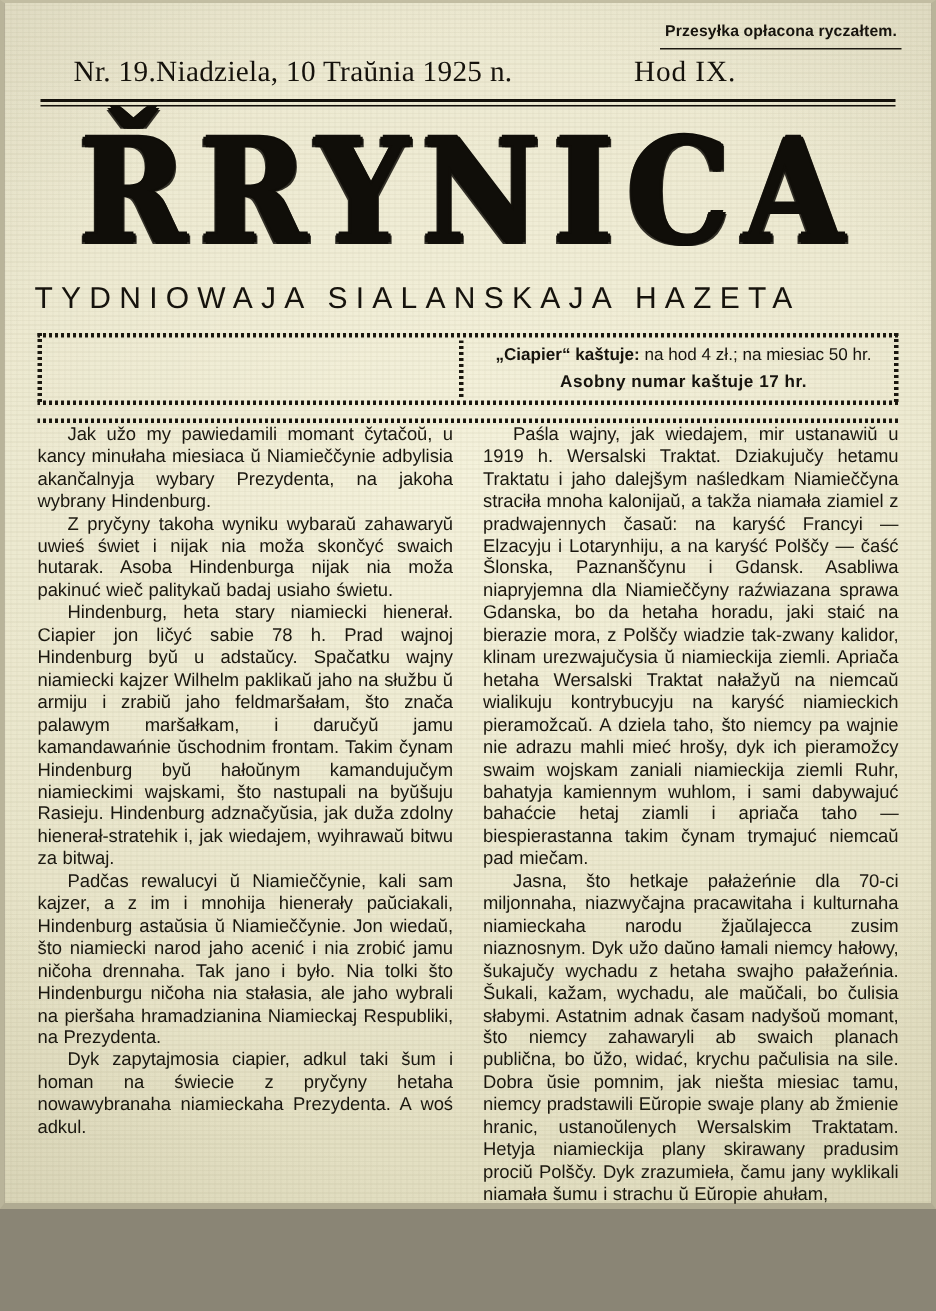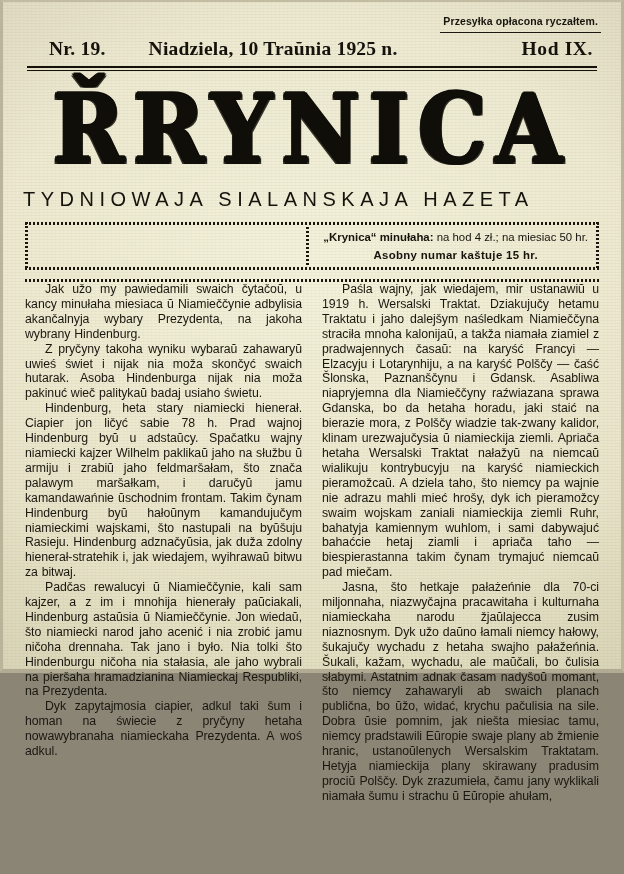--- a/index.html
+++ b/index.html
@@ -12,21 +12,21 @@
     width: 624px;
     height: 874px;
     overflow: hidden;
     font-family: "Liberation Serif", serif;
   }
 
   
   #page {
     position: relative;
     width: 624px;
-    height: 673px;
+    height: 806px;
     box-sizing: border-box;
     background:
       radial-gradient(ellipse 120% 80% at 50% 40%, rgba(255,253,235,0.55) 0%, rgba(255,253,235,0) 70%),
       linear-gradient(180deg, #e9e5cc 0%, #e7e3c8 45%, #e3dfc2 100%);
     border-left: 3px solid #b9b49a;
     border-right: 3px solid #b9b49a;
     border-top: 2px solid #c2bda2;
     border-bottom: 4px solid #b0ab92;
     padding: 0 20px;
   }
@@ -65,28 +65,26 @@
     border-bottom: 1.5px solid #1b1810;
     padding: 0 3px 1px 3px;
     line-height: 12px;
     white-space: nowrap;
   }
 
   
   .issue-line {
     display: flex;
     align-items: baseline;
-    justify-content: space-between;
     margin-top: 5px;
     padding: 0 8px 0 26px;
     font-family: "Liberation Serif", serif;
     font-size: 19.5px;
     color: #15120c;
     letter-spacing: .2px;
-    font-weight: bold;
   }
   .issue-date { margin-right: 36px; }
   .issue-year { letter-spacing: .6px; margin-left: 45px; }
 
   .masthead-rule {
     margin: 6px 4px 0 4px;
     border-top: 2.6px solid #14110b;
     border-bottom: 1.1px solid #14110b;
     height: 2px;
   }
@@ -235,31 +233,31 @@
 
     <div class="masthead">ŘRYNICA</div>
 
     <div class="subtitle">TYDNIOWAJA SIALANSKAJA HAZETA</div>
 
     <div class="infobox beaded">
       <div class="infocell left">
       </div>
       <div class="divider-bead"></div>
       <div class="infocell">
-        <div class="ib-line reg"><span class="bold">„Krynica“ minułaha:</span><span> na hod 4 zł.; na miesiac 50 hr.</span></div>
-        <div class="ib-line b">Asobny numar kaštuje 15 hr.</div>
+        <div class="ib-line reg"><span class="bold">„Ciapier“ kaštuje:</span><span> na hod 4 zł.; na miesiac 50 hr.</span></div>
+        <div class="ib-line b">Asobny numar kaštuje 17 hr.</div>
       </div>
     </div>
 
     <div class="under-rule"></div>
 
 
     <div class="columns">
       <div class="col">
-        <p>Jak užo my pawiedamili swaich čytačoŭ, u kancy minułaha miesiaca ŭ Niamieččynie adbylisia akančalnyja wybary Prezydenta, na jakoha wybrany Hindenburg.</p>
+        <p>Jak užo my pawiedamili momant čytačoŭ, u kancy minułaha miesiaca ŭ Niamieččynie adbylisia akančalnyja wybary Prezydenta, na jakoha wybrany Hindenburg.</p>
         <p>Z pryčyny takoha wyniku wybaraŭ zahawaryŭ uwieś świet i nijak nia moža skončyć swaich hutarak. Asoba Hindenburga nijak nia moža pakinuć wieč palitykaŭ badaj usiaho świetu.</p>
         <p>Hindenburg, heta stary niamiecki hienerał. Ciapier jon ličyć sabie 78 h. Prad wajnoj Hindenburg byŭ u adstaŭcy. Spačatku wajny niamiecki kajzer Wilhelm paklikaŭ jaho na słužbu ŭ armiju i zrabiŭ jaho feldmaršałam, što znača palawym maršałkam, i daručyŭ jamu kamandawańnie ŭschodnim frontam. Takim čynam Hindenburg byŭ hałoŭnym kamandujučym niamieckimi wajskami, što nastupali na byŭšuju Rasieju. Hindenburg adznačyŭsia, jak duža zdolny hienerał-stratehik i, jak wiedajem, wyihrawaŭ bitwu za bitwaj.</p>
         <p>Padčas rewalucyi ŭ Niamieččynie, kali sam kajzer, a z im i mnohija hienerały paŭciakali, Hindenburg astaŭsia ŭ Niamieččynie. Jon wiedaŭ, što niamiecki narod jaho acenić i nia zrobić jamu ničoha drennaha. Tak jano i było. Nia tolki što Hindenburgu ničoha nia stałasia, ale jaho wybrali na pieršaha hramadzianina Niamieckaj Respubliki, na Prezydenta.</p>
         <p>Dyk zapytajmosia ciapier, adkul taki šum i homan na świecie z pryčyny hetaha nowawybranaha niamieckaha Prezydenta. A woś adkul.</p>
       </div>
       <div class="col">
         <p>Paśla wajny, jak wiedajem, mir ustanawiŭ u 1919 h. Wersalski Traktat. Dziakujučy hetamu Traktatu i jaho dalejšym naśledkam Niamieččyna straciła mnoha kalonijaŭ, a takža niamała ziamiel z pradwajennych časaŭ: na karyść Francyi — Elzacyju i Lotarynhiju, a na karyść Polščy — čaść Šlonska, Paznanščynu i Gdansk. Asabliwa niapryjemna dla Niamieččyny raźwiazana sprawa Gdanska, bo da hetaha horadu, jaki staić na bierazie mora, z Polščy wiadzie tak-zwany kalidor, klinam urezwajučysia ŭ niamieckija ziemli. Apriača hetaha Wersalski Traktat nałažyŭ na niemcaŭ wialikuju kontrybucyju na karyść niamieckich pieramožcaŭ. A dziela taho, što niemcy pa wajnie nie adrazu mahli mieć hrošy, dyk ich pieramožcy swaim wojskam zaniali niamieckija ziemli Ruhr, bahatyja kamiennym wuhlom, i sami dabywajuć bahaćcie hetaj ziamli i apriača taho — biespierastanna takim čynam trymajuć niemcaŭ pad miečam.</p>
         <p>Jasna, što hetkaje pałażeńnie dla 70-ci miljonnaha, niazwyčajna pracawitaha i kulturnaha niamieckaha narodu žjaŭlajecca zusim niaznosnym. Dyk užo daŭno łamali niemcy hałowy, šukajučy wychadu z hetaha swajho pałažeńnia. Šukali, kažam, wychadu, ale maŭčali, bo čulisia słabymi. Astatnim adnak časam nadyšoŭ momant, što niemcy zahawaryli ab swaich planach publična, bo ŭžo, widać, krychu pačulisia na sile. Dobra ŭsie pomnim, jak niešta miesiac tamu, niemcy pradstawili Eŭropie swaje plany ab žmienie hranic, ustanoŭlenych Wersalskim Traktatam. Hetyja niamieckija plany skirawany pradusim prociŭ Polščy. Dyk zrazumieła, čamu jany wyklikali niamała šumu i strachu ŭ Eŭropie ahułam,</p>
       </div>
     </div>

